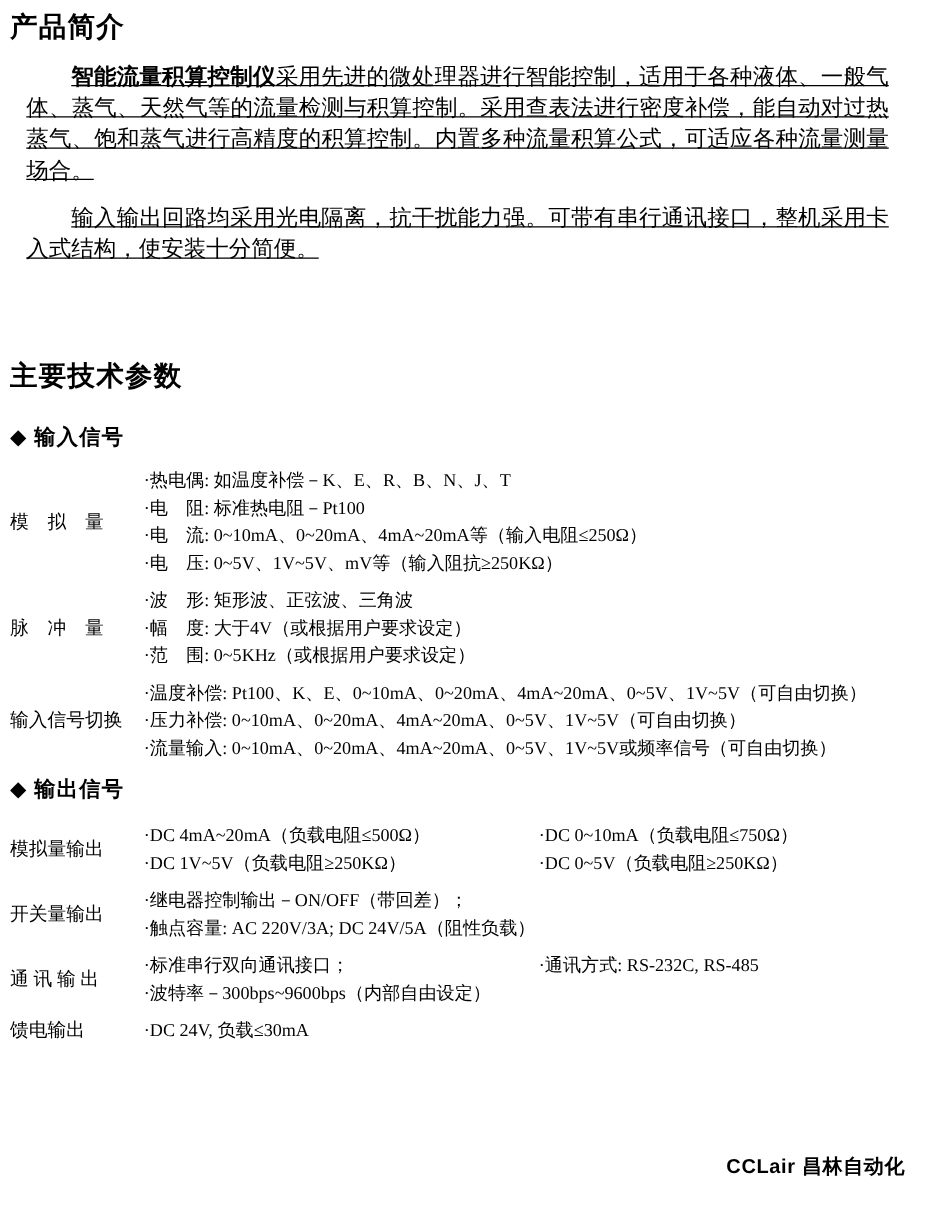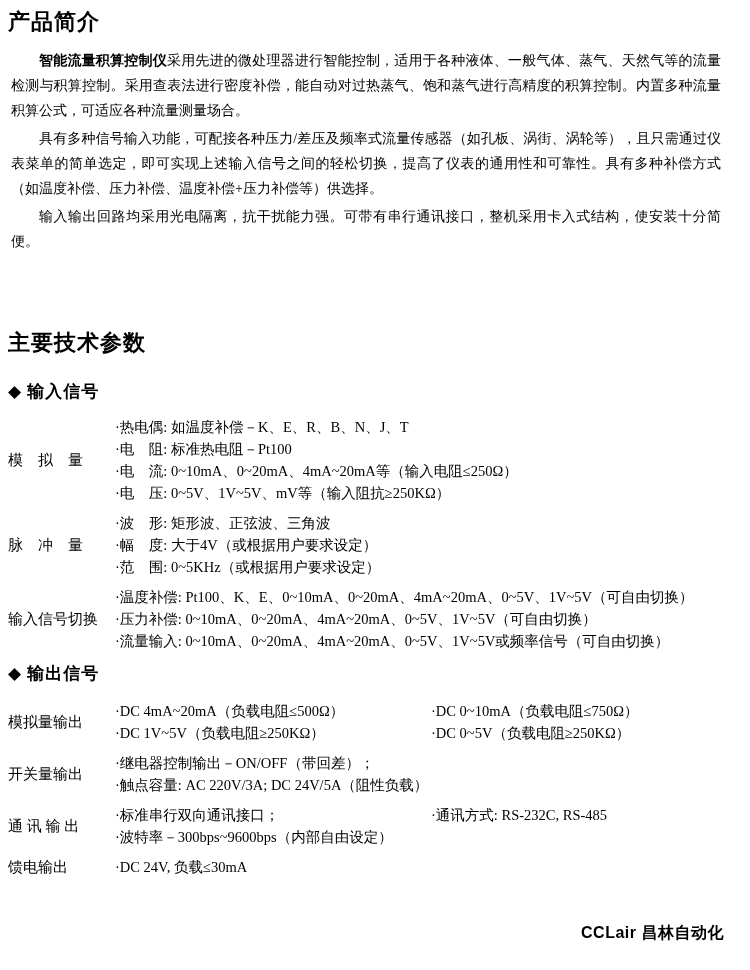--- a/index.html
+++ b/index.html
@@ -28,25 +28,26 @@
     font-weight: 700;
     line-height: 28px;
     margin: 0 0 12px 0;
     letter-spacing: 1px;
   }
   .doc-title.second {
     margin: 74px 0 0 0;
     line-height: 30px;
   }
   .para {
-    font-size: 14px;
+    font-size: 18px;
     line-height: 25px;
     text-indent: 2em;
     text-align: justify;
-    margin: 3px;
+    margin: 13px;
+    text-decoration: underline;
   }
   .para .lead {
     font-weight: 700;
   }
   .sub-heading {
     font-size: 17px;
     font-weight: 700;
     line-height: 24px;
     margin: 22px 0 12px 0;
     letter-spacing: 1px;
@@ -100,21 +101,20 @@
   }
 </style>
 </head>
 <body>
 
 <div class="page">
 
   <h1 class="doc-title">产品简介</h1>
 
   <p class="para"><span class="lead">智能流量积算控制仪</span><span>采用先进的微处理器进行智能控制，适用于各种液体、一般气体、蒸气、天然气等的流量检测与积算控制。采用查表法进行密度补偿，能自动对过热蒸气、饱和蒸气进行高精度的积算控制。内置多种流量积算公式，可适应各种流量测量场合。</span></p>
-  <p class="para">具有多种信号输入功能，可配接各种压力/差压及频率式流量传感器（如孔板、涡街、涡轮等），且只需通过仪表菜单的简单选定，即可实现上述输入信号之间的轻松切换，提高了仪表的通用性和可靠性。具有多种补偿方式（如温度补偿、压力补偿、温度补偿+压力补偿等）供选择。</p>
   <p class="para">输入输出回路均采用光电隔离，抗干扰能力强。可带有串行通讯接口，整机采用卡入式结构，使安装十分简便。</p>
 
   <h1 class="doc-title second">主要技术参数</h1>
 
   <h2 class="sub-heading">◆ 输入信号</h2>
 
   <div class="param-group">
 
     <div class="param-row">
       <div class="param-label">模　拟　量</div>

